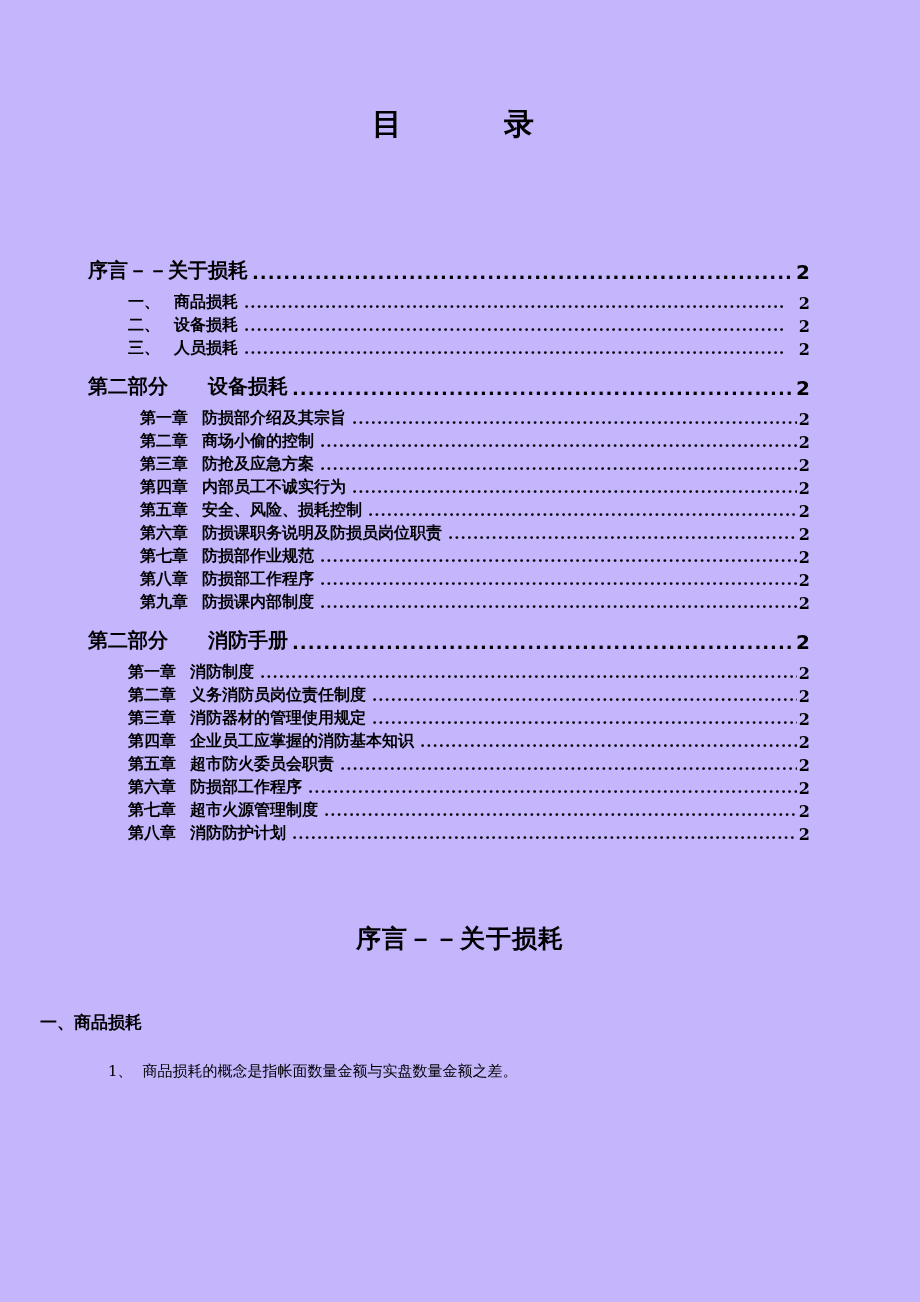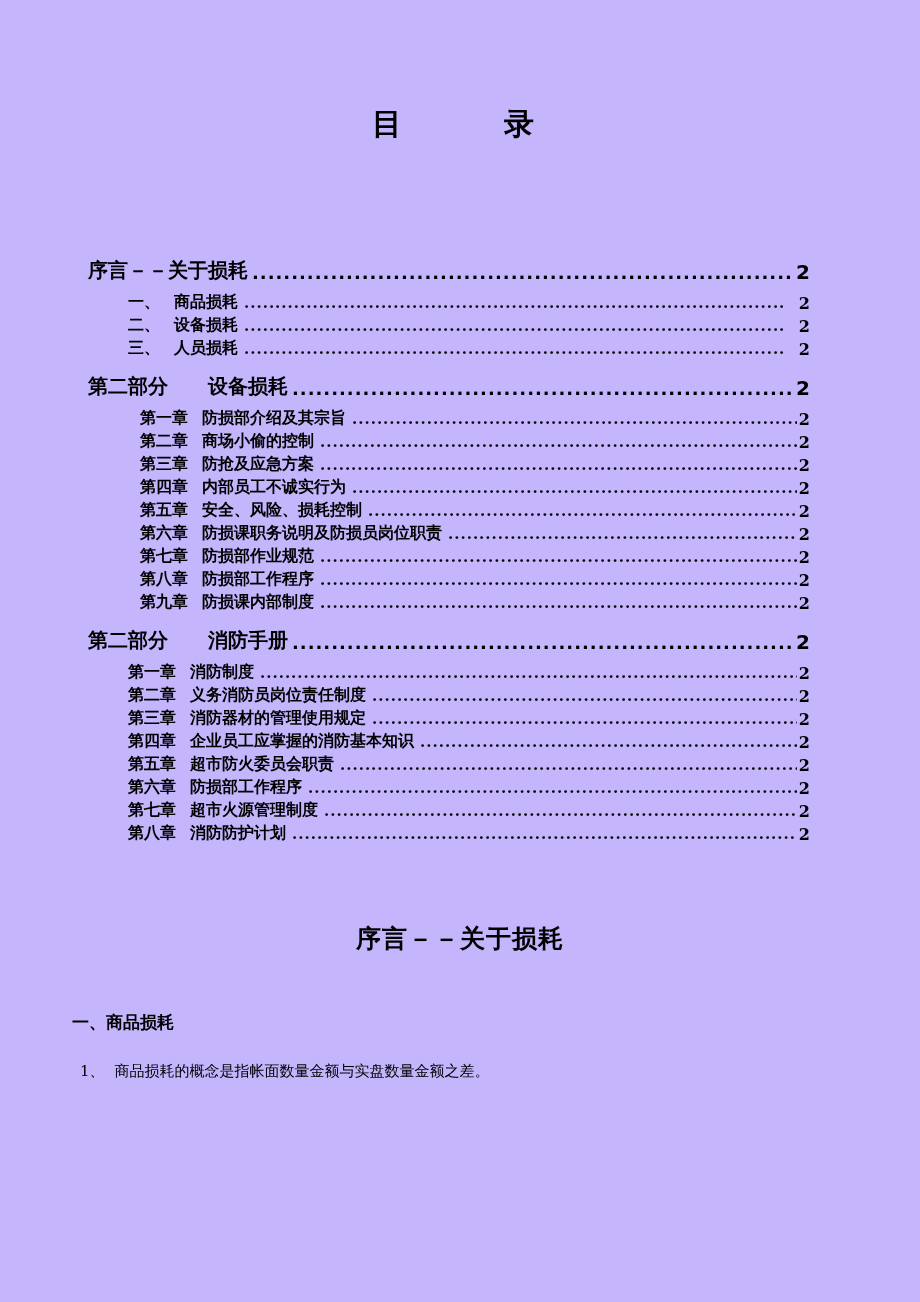--- a/index.html
+++ b/index.html
@@ -84,27 +84,27 @@
     font-size: 25px;
     font-weight: bold;
     margin-top: 78px;
     letter-spacing: 1px;
   }
   .body-h1 {
     font-family: "DejaVu Serif", "Liberation Serif", serif;
     font-size: 17px;
     font-weight: bold;
     margin-top: 56px;
-    padding-left: 72px;
+    padding-left: 40px;
   }
   .body-p {
     font-family: "DejaVu Serif", "Liberation Serif", serif;
     font-size: 15px;
     margin-top: 28px;
-    padding-left: 80px;
+    padding-left: 108px;
   }
   .body-p .idx { margin-right: 10px; }
 </style>
 </head>
 <body>
 
 <div class="page">
 
   <div class="doc-title">目　　录</div>
 

